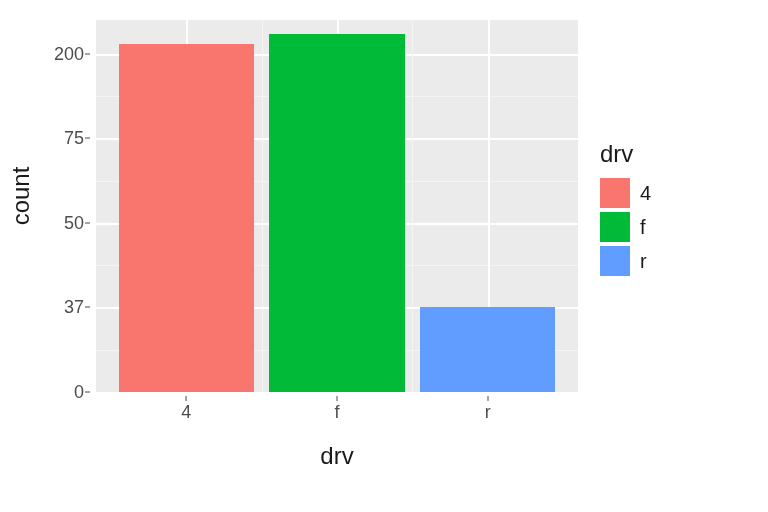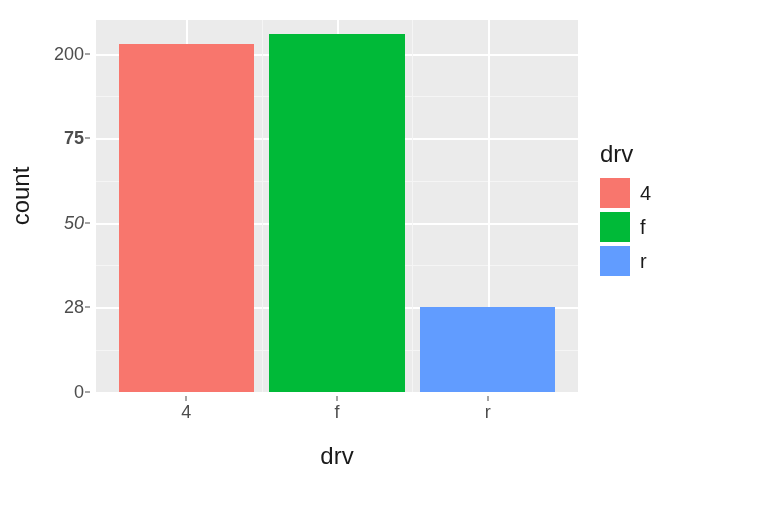--- a/index.html
+++ b/index.html
@@ -149,25 +149,25 @@
 
 <div class="chart-wrap">
 
   <div class="y-axis-title">
     <span>count</span>
   </div>
 
   <div class="y-ticks" id="y-ticks">
       <div class="y-tick" style="bottom: 0%;">0</div>
       <div class="y-tick-mark" style="bottom: 0%;"></div>
-      <div class="y-tick" style="bottom: 22.7273%;">28</div>
+      <div class="y-tick" style="bottom: 22.7273%;">37</div>
       <div class="y-tick-mark" style="bottom: 22.7273%;"></div>
-      <div class="y-tick" style="bottom: 45.4545%; font-style: italic;">50</div>
+      <div class="y-tick" style="bottom: 45.4545%;">50</div>
       <div class="y-tick-mark" style="bottom: 45.4545%;"></div>
-      <div class="y-tick" style="bottom: 68.1818%; font-weight: bold;">75</div>
+      <div class="y-tick" style="bottom: 68.1818%;">75</div>
       <div class="y-tick-mark" style="bottom: 68.1818%;"></div>
       <div class="y-tick" style="bottom: 90.9091%;">200</div>
       <div class="y-tick-mark" style="bottom: 90.9091%;"></div>
     </div>
 
   <div class="plot" id="plot">
     <div class="grids" id="grids">
         <div class="grid-major-h" style="top: 100%;"></div>
         <div class="grid-major-h" style="top: 77.2727%;"></div>
         <div class="grid-major-h" style="top: 54.5455%;"></div>

